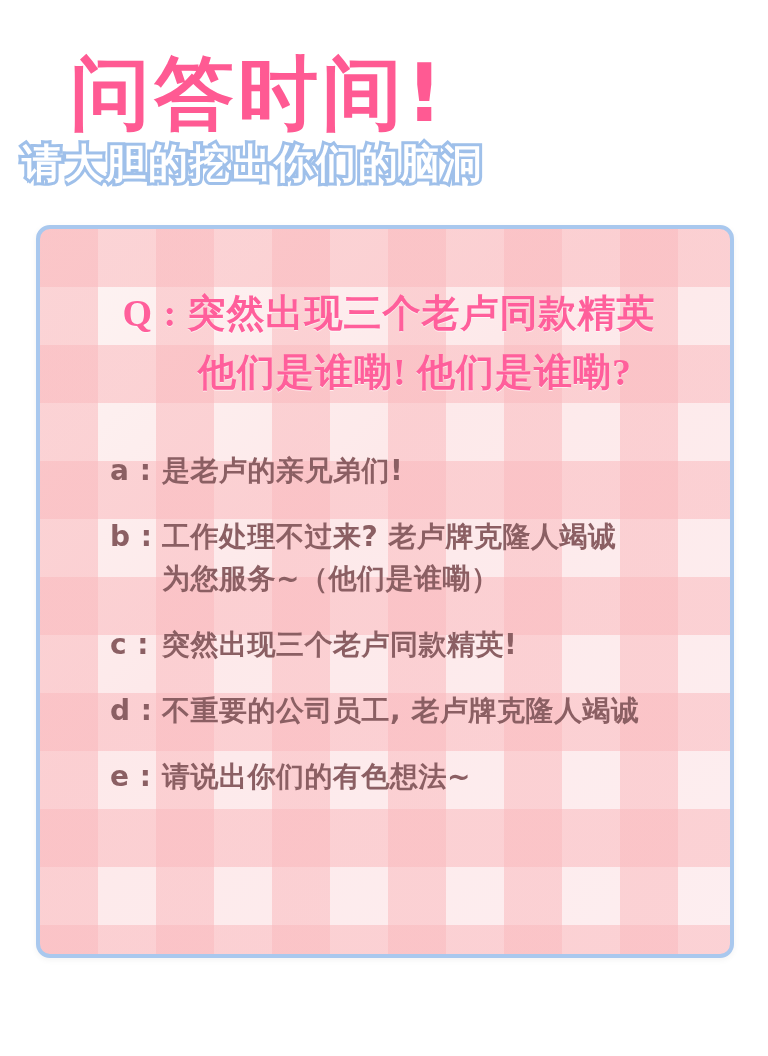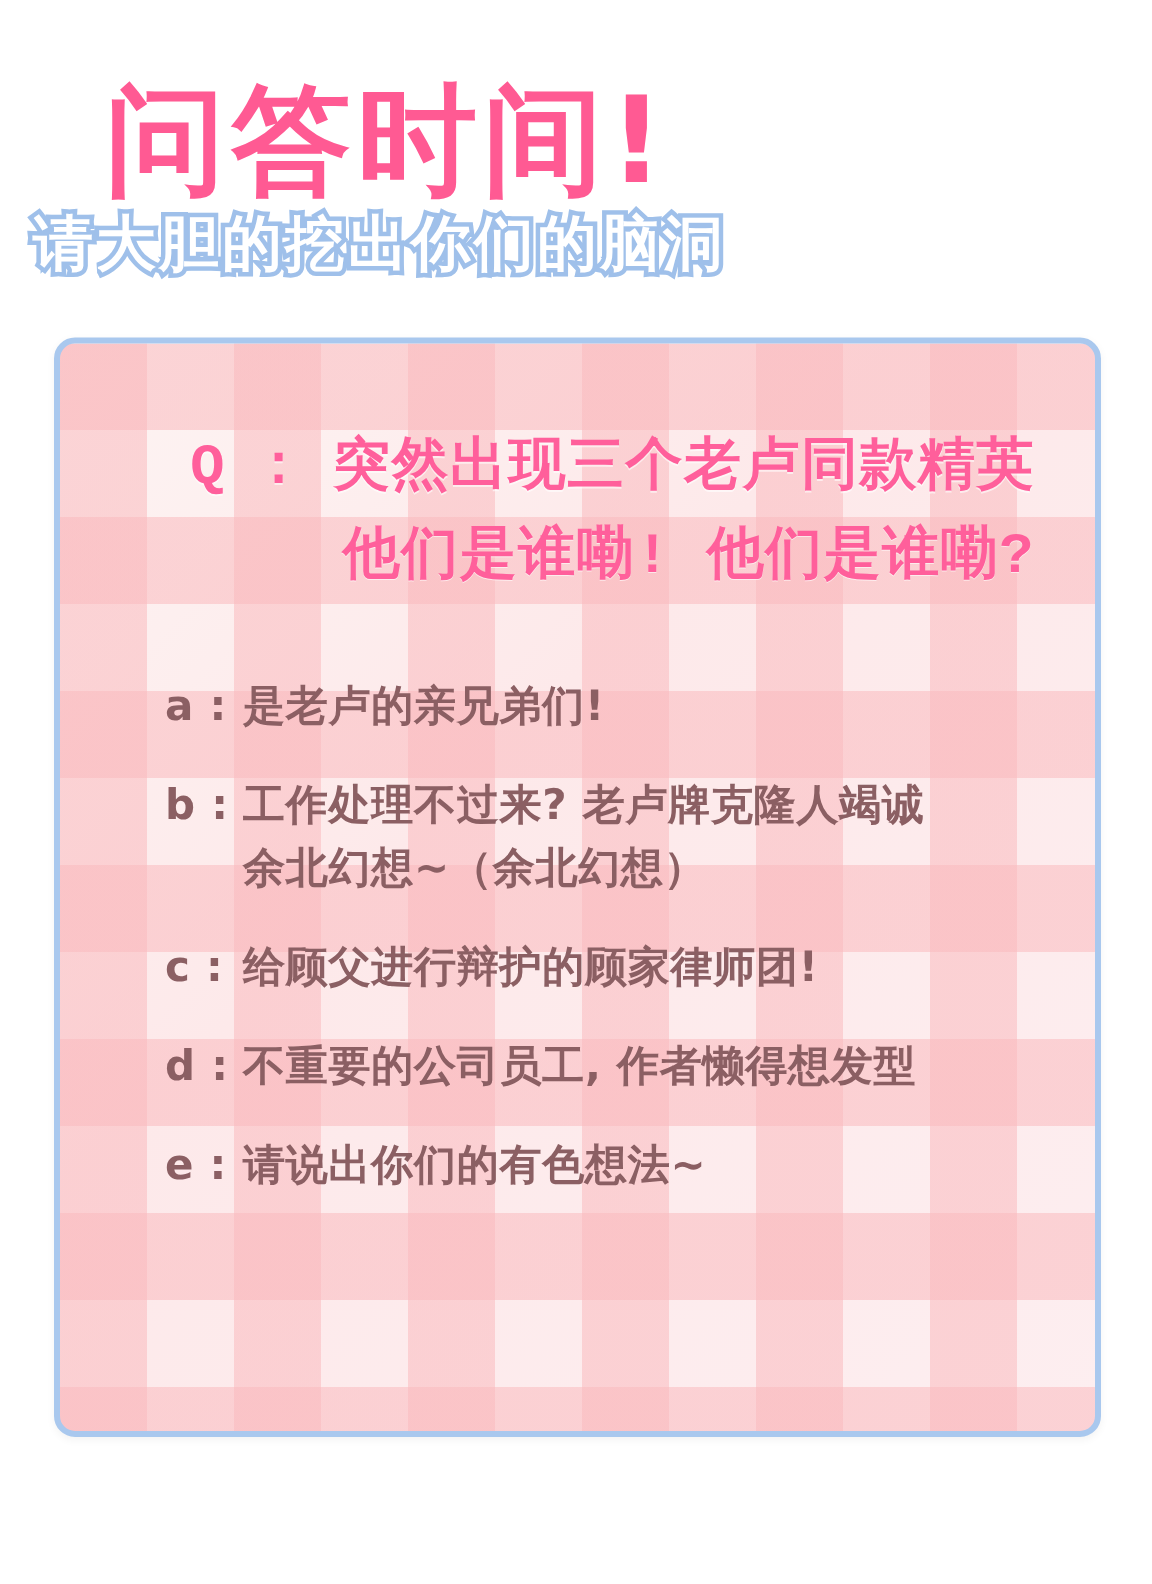--- a/index.html
+++ b/index.html
@@ -91,22 +91,22 @@
     box-sizing: border-box;
   }
 
   
   .question {
     color: #ff5f9b;
     font-weight: bold;
     font-size: 38px;
     line-height: 1.55;
     letter-spacing: 1px;
-    font-family: Liberation Mono, monospace;
-    text-align: right;
+    font-family: Liberation Serif, serif;
+    text-align: center;
     margin: 0 0 6px 0;
     text-shadow: 0 1px 0 rgba(255,255,255,0.6);
   }
   .question .q-line-1 { display: block; }
   .question .q-line-2 { display: block; padding-left: 52px; }
 
   
   .options {
     margin: 48px 0 0 0;
     padding: 0 0 0 22px;
@@ -152,29 +152,29 @@
     </div>
 
     <ul class="options">
       <li class="option">
         <span class="key">a :</span>
         <span class="text">是老卢的亲兄弟们!</span>
       </li>
       <li class="option">
         <span class="key">b :</span>
         <span class="text">工作处理不过来? 老卢牌克隆人竭诚
-余北幻想~（余北幻想）</span>
+为您服务~（他们是谁嘞）</span>
       </li>
       <li class="option">
         <span class="key">c :</span>
-        <span class="text">给顾父进行辩护的顾家律师团!</span>
+        <span class="text">突然出现三个老卢同款精英!</span>
       </li>
       <li class="option">
         <span class="key">d :</span>
-        <span class="text">不重要的公司员工, 作者懒得想发型</span>
+        <span class="text">不重要的公司员工, 老卢牌克隆人竭诚</span>
       </li>
       <li class="option">
         <span class="key">e :</span>
         <span class="text">请说出你们的有色想法~</span>
       </li>
     </ul>
 
   </div>
 </div>
 

